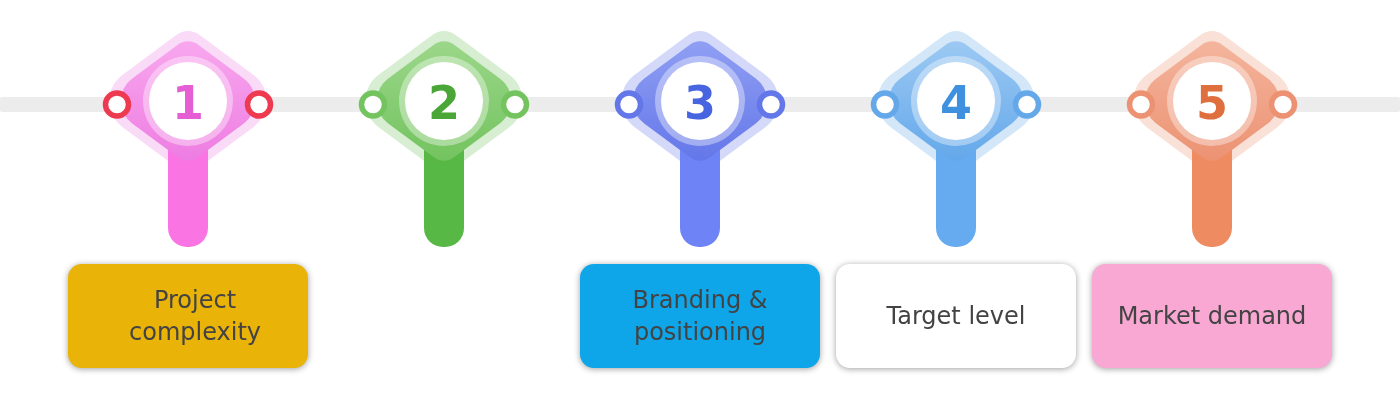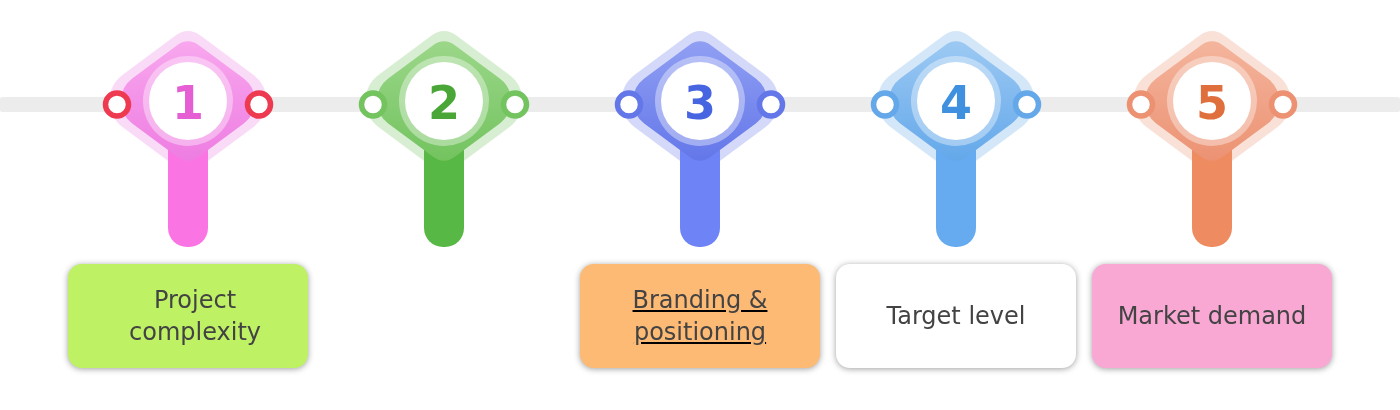--- a/index.html
+++ b/index.html
@@ -133,24 +133,24 @@
       <rect class="stem" x="-20" y="20" width="40" height="126" rx="19"></rect>
       <path fill="url(#grad-4)" d="M 11.2 -55.6 L 55.8 -22.4 Q 67 -14 67 0 Q 67 14 55.8 22.4 L 11.2 55.6 Q 0 64 -11.2 55.6 L -55.8 22.4 Q -67 14 -67 0 Q -67 -14 -55.8 -22.4 L -11.2 -55.6 Q 0 -64 11.2 -55.6 Z"></path>
       <circle class="ring" cx="0" cy="0" r="45"></circle>
       <circle class="disc" cx="0" cy="0" r="39"></circle>
       <text class="num" x="0" y="2">5</text>
       <circle class="dot" cx="-71" cy="3.5" r="11.5"></circle>
       <circle class="dot" cx="71" cy="3.5" r="11.5"></circle>
     </svg>
   </div>
 
-  <div class="card" style="left: 68px; background: #bef264; padding-left: 28px;">
+  <div class="card" style="left: 68px; background: #eab308; padding-left: 28px;">
     <span class="card-label" style="color: rgb(67, 67, 67);">Project complexity</span>
   </div>
-  <div class="card" style="left: 580px; background: #fdba74; text-decoration: underline;">
+  <div class="card" style="left: 580px; background: #0ea5e9;">
     <span class="card-label" style="color: rgb(67, 67, 67);">Branding &amp; positioning</span>
   </div>
   <div class="card" style="left: 836px; background: rgb(255, 255, 255);">
     <span class="card-label" style="color: rgb(67, 67, 67);">Target level</span>
   </div>
   <div class="card" style="left: 1092px; background: #f9a8d4;">
     <span class="card-label" style="color: rgb(67, 67, 67);">Market demand</span>
   </div>
 
 </div>

